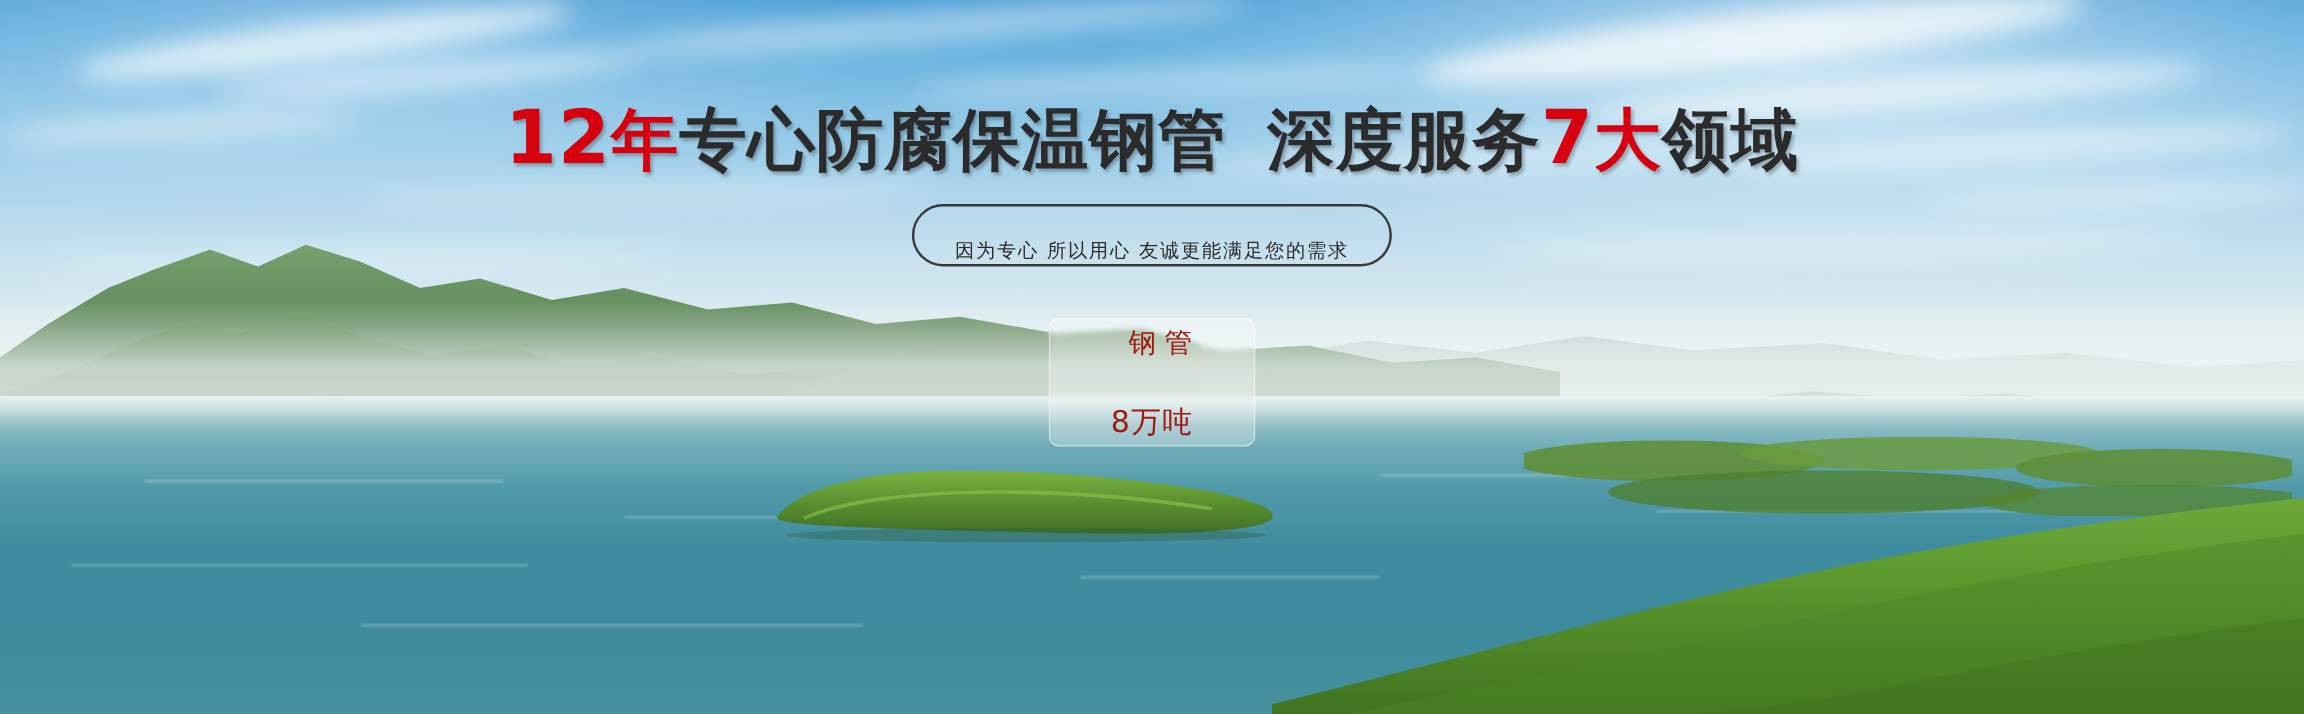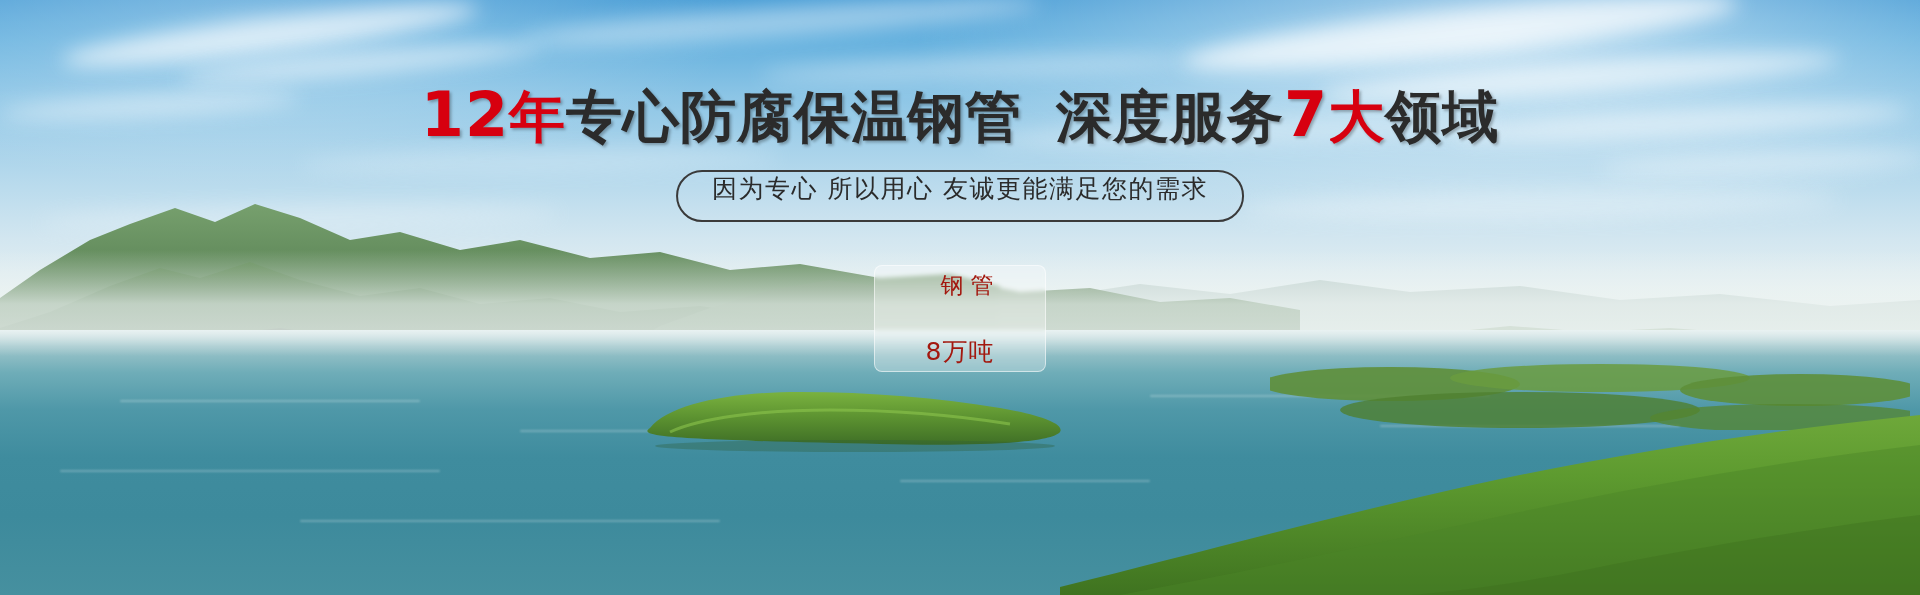--- a/index.html
+++ b/index.html
@@ -100,24 +100,24 @@
   }
   .hl-red{color:#d7000f;}
   .hl-dark{color:#2b2b2b;}
   .hl-num{font-size:62px;}
   .hl-gap{display:inline-block;width:34px;}
 
   .subpill{
     position:absolute;left:50%;top:170px;transform:translateX(-50%);
     height:48px;padding:0 34px;
     border:2px solid #3a3a3a;border-radius:26px;
-    display:flex;align-items:flex-start;justify-content:center;
+    display:flex;align-items:flex-end;justify-content:center;
     color:#2b2b2b;
     font-family:"DejaVu Sans","Liberation Sans",sans-serif;
-    font-size:25px;letter-spacing:1.5px;white-space:nowrap;
+    font-size:16px;letter-spacing:1.5px;white-space:nowrap;
     background:rgba(255,255,255,0.02);
   }
 
   .cards{
     position:absolute;left:50%;top:265px;transform:translateX(-50%);
     display:flex;gap:4px;
   }
   .card{
     width:170px;height:105px;
     background:rgba(255,255,255,.28);

